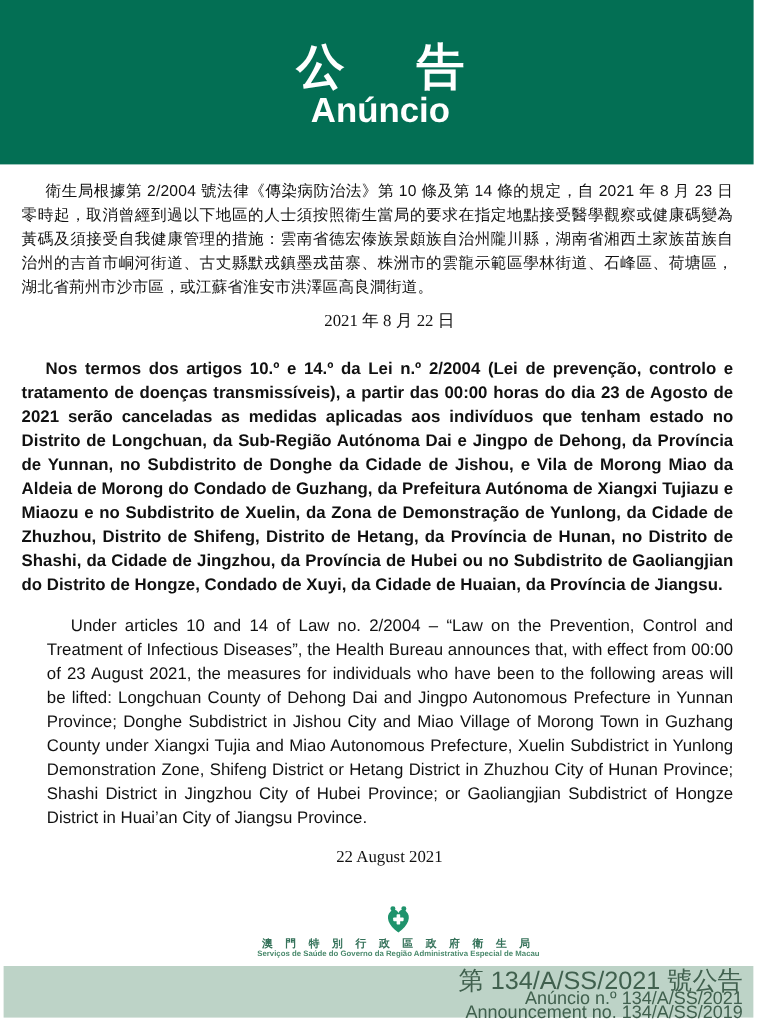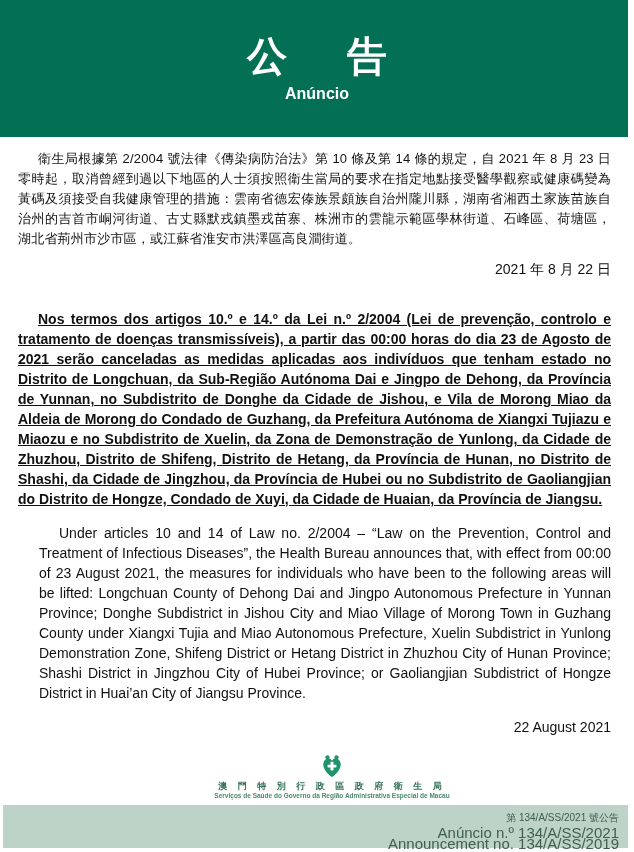--- a/index.html
+++ b/index.html
@@ -27,37 +27,37 @@
     padding-top: 4px;
   }
   .title-zh {
     font-size: 40px;
     font-weight: 700;
     letter-spacing: 10px;
     line-height: 46px;
     margin-left: 10px; 
   }
   .title-pt, .title-en {
-    font-size: 16px;
+    font-size: 29px;
     font-weight: 700;
     line-height: 29px;
   }
   
   .content {
     box-sizing: border-box;
     padding: 12px 17px 0 18px;
     font-size: 14px;
     line-height: 20px;
     text-align: justify;
   }
   .para { margin: 0; text-indent: 20px; }
   .zh-para { font-size: 13px; letter-spacing: 0.2px; }
-  .pt-para { font-weight: 700; margin-top: 30px; text-decoration: underline; }
+  .pt-para { font-weight: 700; margin-top: 18px; }
   .en-para { margin-top: 14px; margin-left: 21px; }
-  .date-line { margin: 10px 0 0 0; text-indent: 20px; text-align: right; }
+  .date-line { margin: 10px 0 0 0; text-indent: 20px; text-align: center; font-family: Liberation Serif, serif; }
   .pt-date { font-weight: 700; }
   .en-date { margin-top: 14px; }
   
   .footer-logo {
     position: absolute;
     left: 0;
     right: 0;
     bottom: 53px;
     text-align: center;
     line-height: 1.15;
@@ -81,21 +81,21 @@
     left: 3px;
     right: 0;
     bottom: 4px;
     height: 43px;
     background: #bdd3c7;
     box-sizing: border-box;
     padding: 3px 9px 0 0;
     text-align: right;
     color: #40604e;
   }
-  .bar-zh { font-size: 10px; line-height: 19px; }
+  .bar-zh { font-size: 21px; line-height: 19px; }
   .bar-pt, .bar-en { font-size: 15px; line-height: 11px; }
 </style>
 </head>
 <body>
 
 <div class="page">
 
   <div class="header">
     <div class="title-zh">公　告</div>
     <div class="title-pt">Anúncio</div>

